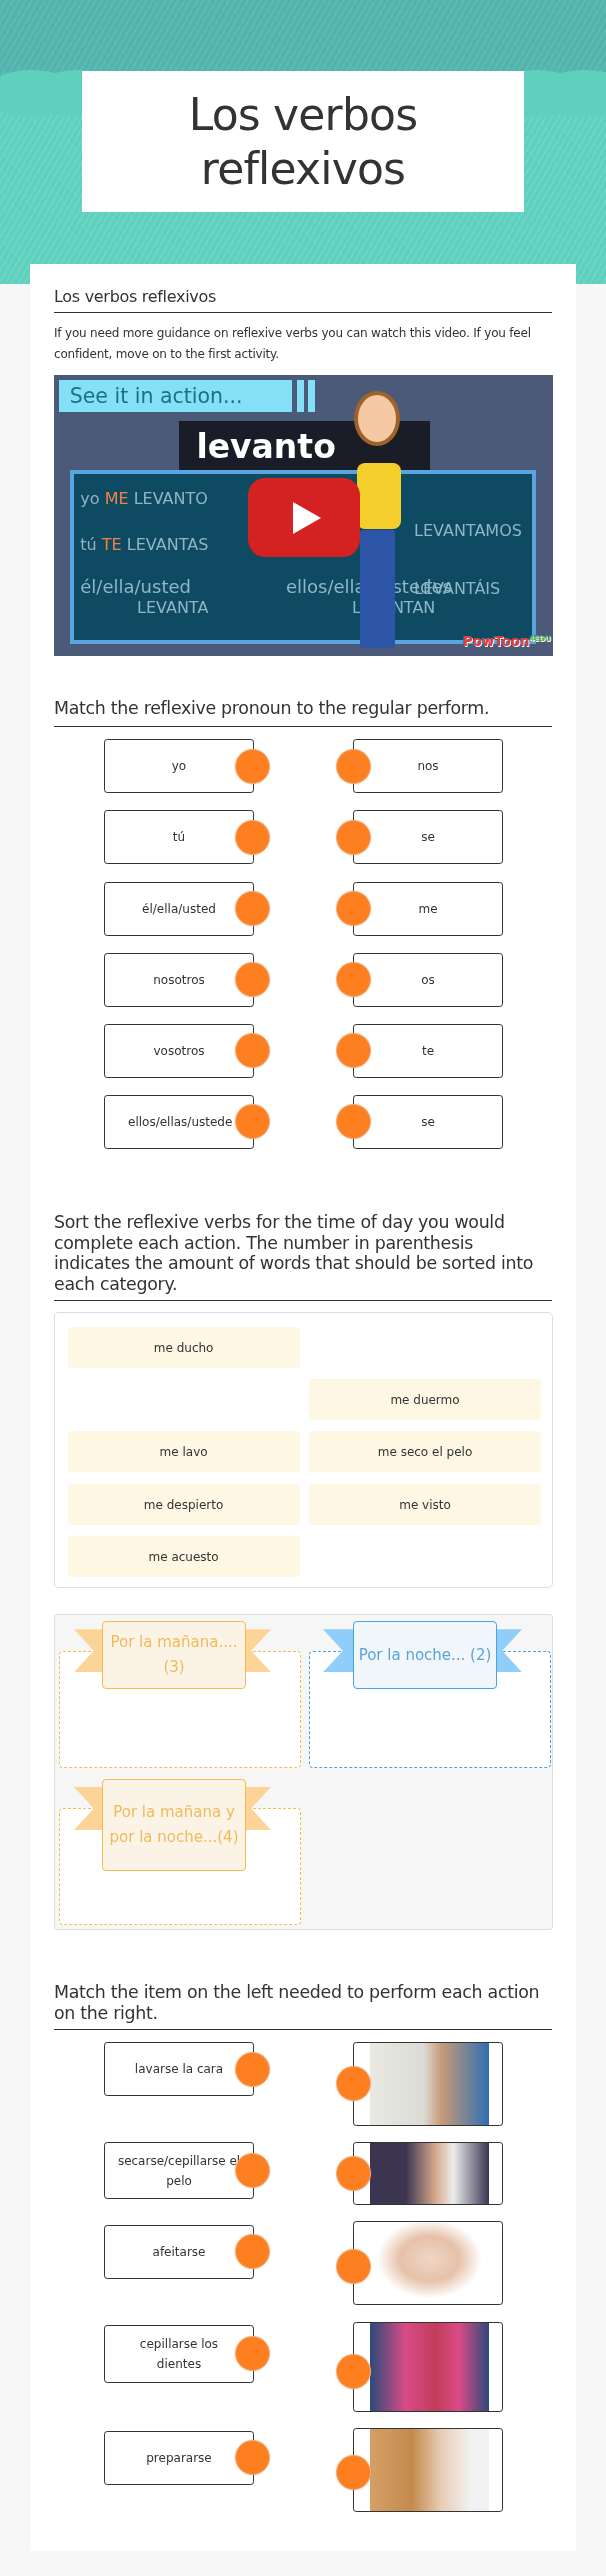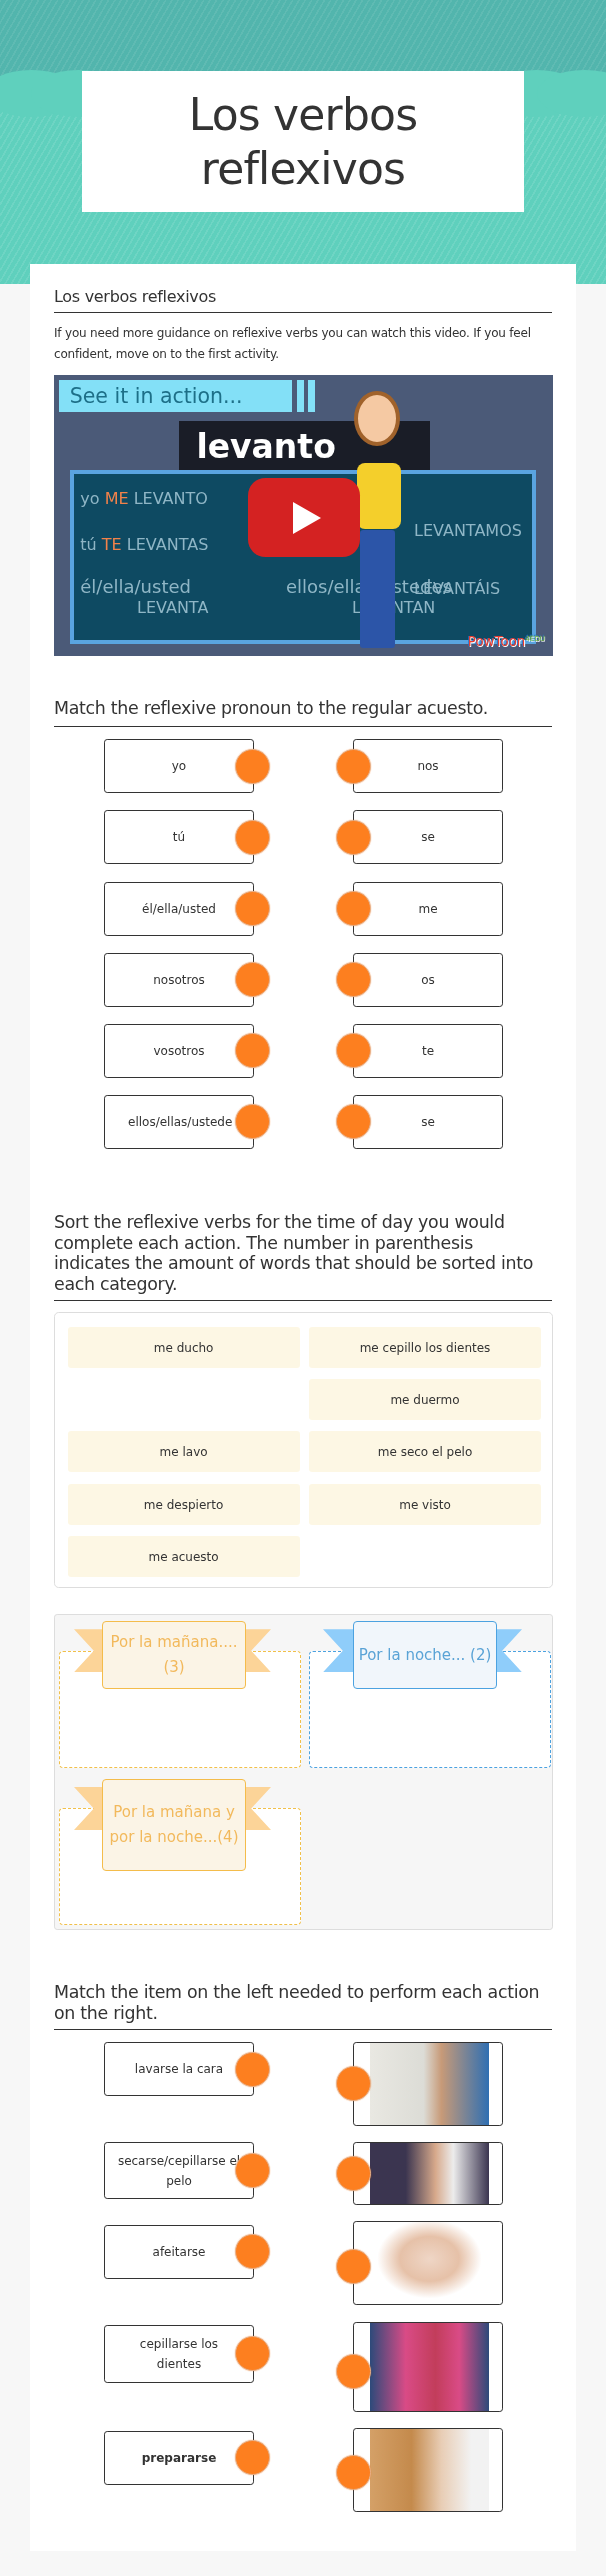--- a/index.html
+++ b/index.html
@@ -86,22 +86,22 @@
   .video .yt {
     position: absolute; left: 194px; top: 103px; width: 112px; height: 79px;
     background: #d42222; border-radius: 17.4px;
     display: flex; align-items: center; justify-content: center;
   }
   .video .yt span {
     width: 0; height: 0; border-top: 16px solid transparent; border-bottom: 16px solid transparent;
     border-left: 28.4px solid #fff; margin-left: 6.3px;
   }
   .video .logo {
-    position: absolute; right: 8px; bottom: 6.3px;
-    font-weight: normal; font-size: 13.4px; color: #e83c2e;
+    position: absolute; right: 2px; bottom: 6.3px;
+    font-weight: bold; font-size: 13.4px; color: #e83c2e;
     text-shadow: 0.8px 0.8px 0 #fff, -0.8px -0.8px 0 #2570c9;
     padding-left: 40px;
   }
   .video .logo sup { font-size: 7.1px; color: #7bc043; }
   
   .match-box {
     position: absolute; width: 150px; height: 54px;
     border: 1.2px solid #333; border-radius: 3.2px; background: #fff;
     display: flex; align-items: center; justify-content: center; text-align: center;
     font-size: 12px; line-height: 20px; color: #333; padding: 0 12.6px;
@@ -196,21 +196,21 @@
     </div>
     <div class="girl-head"></div>
     <div class="girl-shirt"></div>
     <div class="girl-legs"></div>
     <div class="yt">
         <span></span>
       </div>
     <div class="logo"><span>PowToon</span><sup>4EDU</sup></div>
   </div>
 
-  <div class="section-heading" style="top:434px; padding-bottom:6.3px;">Match the reflexive pronoun to the regular acuesto.</div>
+  <div class="section-heading" style="top:434px; padding-bottom:6.3px;">Match the reflexive pronoun to the regular perform.</div>
 
   <div>
     <div class="match-box" style="left:74px; top:475px;">yo</div>
     <div class="match-box" style="left:74px; top:546px;">tú</div>
     <div class="match-box" style="left:74px; top:618px;">él/ella/usted</div>
     <div class="match-box" style="left:74px; top:689px;">nosotros</div>
     <div class="match-box" style="left:74px; top:760px;">vosotros</div>
     <div class="match-box" style="left:74px; top:831px; justify-content:flex-start; padding-left:23px;">ellos/ellas/ustede</div>
 
     <div class="dot" style="left:205px; top:485px;"></div>
@@ -232,21 +232,20 @@
     <div class="dot" style="left:306px; top:627px;"></div>
     <div class="dot" style="left:306px; top:698px;"></div>
     <div class="dot" style="left:306px; top:769px;"></div>
     <div class="dot" style="left:306px; top:840px;"></div>
   </div>
 
   <div class="section-heading" style="top:948px; padding-bottom:6.3px; line-height:20.5px;">Sort the reflexive verbs for the time of day you would complete each action. The number in parenthesis indicates the amount of words that should be sorted into each category.</div>
 
   <div class="sort-pool">
     <div class="sort-item" style="left:12.6px; top:14.2px;">me ducho</div>
-    <div class="sort-item" style="left:254px; top:14.2px;">me cepillo los dientes</div>
     <div class="sort-item" style="left:254px; top:66px;">me duermo</div>
     <div class="sort-item" style="left:12.6px; top:118px;">me lavo</div>
     <div class="sort-item" style="left:254px; top:118px;">me seco el pelo</div>
     <div class="sort-item" style="left:12.6px; top:171px;">me despierto</div>
     <div class="sort-item" style="left:254px; top:171px;">me visto</div>
     <div class="sort-item" style="left:12.6px; top:223px;">me acuesto</div>
   </div>
 
   <div class="sort-zones">
 
@@ -266,21 +265,21 @@
     <div class="zone-label" style="left:47px; top:164px; height:92px;">Por la mañana y por la noche...(4)</div>
   </div>
 
   <div class="section-heading" style="top:1718px; padding-bottom:6.3px; line-height:20.5px;">Match the item on the left needed to perform each action on the right.</div>
 
   <div>
     <div class="match-box" style="left:74px; top:1778px;">lavarse la cara</div>
     <div class="match-box" style="left:74px; top:1878px; height:57px;">secarse/cepillarse el pelo</div>
     <div class="match-box" style="left:74px; top:1961px;">afeitarse</div>
     <div class="match-box" style="left:74px; top:2061px; height:58px;">cepillarse los dientes</div>
-    <div class="match-box" style="left:74px; top:2167px;font-weight:bold;">prepararse</div>
+    <div class="match-box" style="left:74px; top:2167px;">prepararse</div>
 
     <div class="dot" style="left:205px; top:1788px;"></div>
     <div class="dot" style="left:205px; top:1889px;"></div>
     <div class="dot" style="left:205px; top:1970px;"></div>
     <div class="dot" style="left:205px; top:2072px;"></div>
     <div class="dot" style="left:205px; top:2176px;"></div>
 
     <div class="match-box img-box" style="left:323px; top:1778px; height:84px;">
       <div class="photo" style="background:linear-gradient(90deg,#e9e8e2 0%,#dcdcd6 45%,#c79a78 60%,#2f6fb2 100%);"></div>
     </div>

